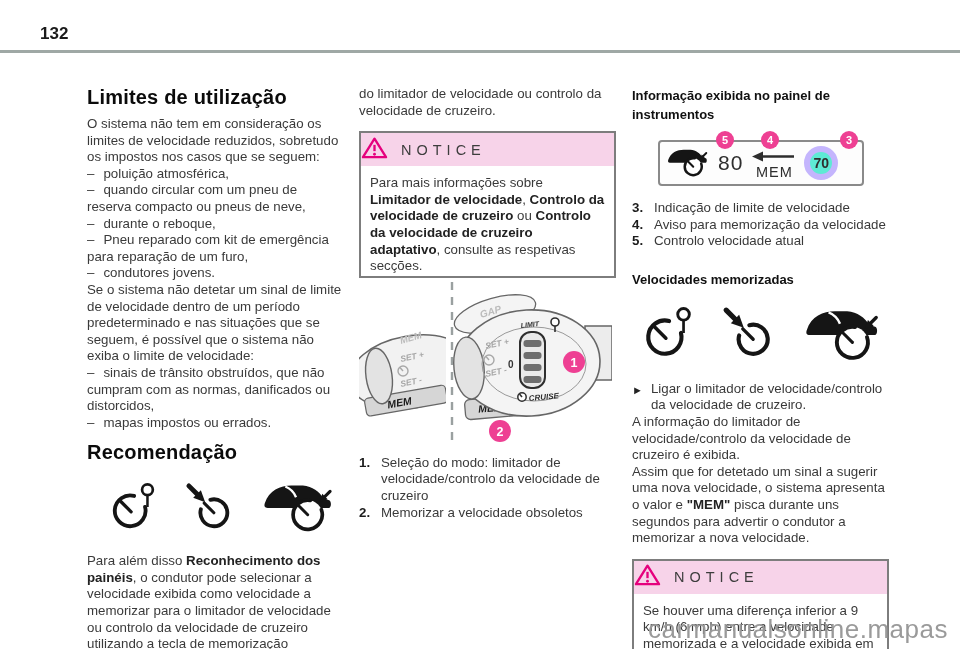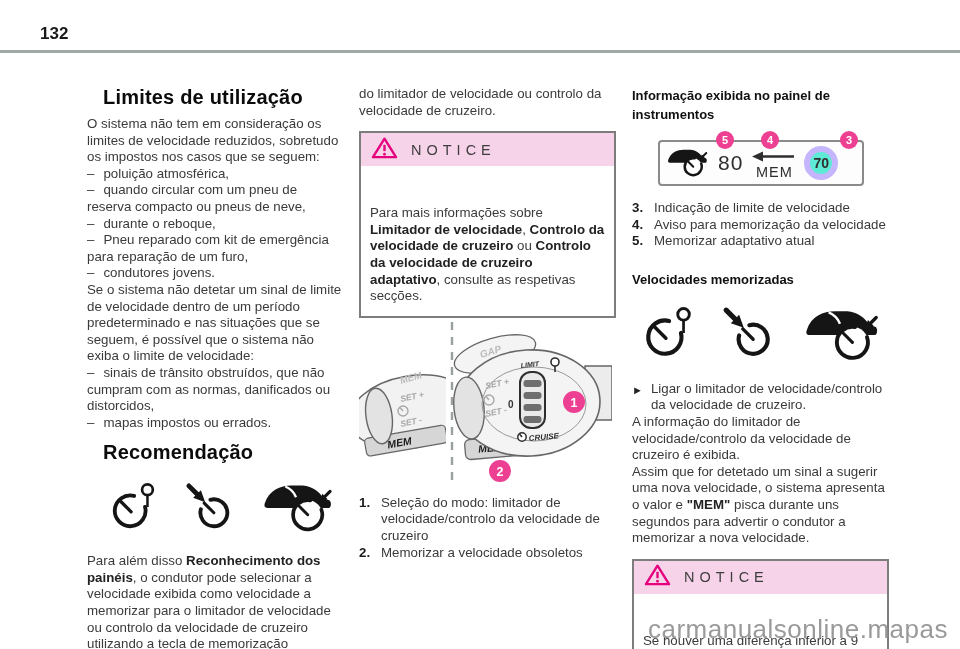--- a/index.html
+++ b/index.html
@@ -20,38 +20,38 @@
   .top-rule {
     position: absolute; left: 0; top: 50px; width: 960px; height: 3px;
     background: var(--top-rule, #9fa8a5);
   }
 
   .col { position: absolute; top: 86px; width: 257px; }
   .col1 { left: 87px; }
   .col2 { left: 359px; }
   .col3 { left: 632px; }
 
-  h1 { font-size: 20px; font-weight: bold; color: #0b0b0b; margin: 0 0 7px 16px; letter-spacing: .2px; }
+  h1 { font-size: 20px; font-weight: bold; color: #0b0b0b; margin: 0 0 7px 0; letter-spacing: .2px; }
   h2 { font-size: 13px; font-weight: bold; color: #101010; line-height: 19px; margin: 0 0 8px 0; }
   p, .bullet { font-size: 13.3px; line-height: 16.6px; }
   .bullet .dash { margin-right: 9px; }
 
   .nlist { margin-top: 10px; }
   .nitem { display: flex; font-size: 13.3px; line-height: 16.6px; }
   .nitem .num { width: 22px; flex: none; font-weight: bold; color: #1c1c1c; }
   .nitem .txt { flex: 1; }
 
   
   .notice { border: 2px solid #7d7d7d; background: #fff; margin-top: 12px; }
   .notice-band {
     background: var(--notice-band, #f7d3e9);
-    height: 33px; display: flex; align-items: center; padding-left: 10px; gap: 13px;
+    height: 33px; display: flex; align-items: center; gap: 13px;
   }
   .notice-title { font-size: 14.5px; letter-spacing: 5px; color: #3d3d3d; }
-  .notice-body { padding: 9px 9px 11px 9px; font-size: 13.3px; line-height: 16.6px; margin-top: 30px; }
+  .notice-body { padding: 9px 9px 1px 9px; font-size: 13.3px; line-height: 16.6px; }
   .notice-body b, .seg-b { font-weight: bold; color: #222; }
 
   
   .icon-row { display: flex; align-items: flex-end; gap: 26px; padding: 6px 0 10px 22px; }
 
   
   .display-wrap { position: relative; margin: 16px 0 14px 26px; width: 206px; }
   .display-panel {
     width: 206px; height: 46px; border: 2px solid #8a8a8a; border-radius: 4px;
     background: #fdfdfd; display: flex; align-items: center; padding: 0 6px;
@@ -257,21 +257,21 @@
     <div class="nitem">
         <span class="num">3.</span>
         <span class="txt">Indicação de limite de velocidade</span>
       </div>
     <div class="nitem">
         <span class="num">4.</span>
         <span class="txt">Aviso para memorização da velocidade</span>
       </div>
     <div class="nitem">
         <span class="num">5.</span>
-        <span class="txt">Memorizar adaptativo atual</span>
+        <span class="txt">Controlo velocidade atual</span>
       </div>
   </div>
 
   <h2 class="mt20">Velocidades memorizadas</h2>
 
   <div class="icon-row" style="padding-left:10px">
     <span>
       <svg width="54" height="56" viewBox="0 0 52 52">
         <path d="M37.5 25.9 A16 16 0 1 1 26.1 14.5" fill="none" stroke="#151515" stroke-width="4" stroke-linecap="round"></path>
         <line x1="23" y1="31" x2="11" y2="19" stroke="#151515" stroke-width="3.4" stroke-linecap="round"></line>

